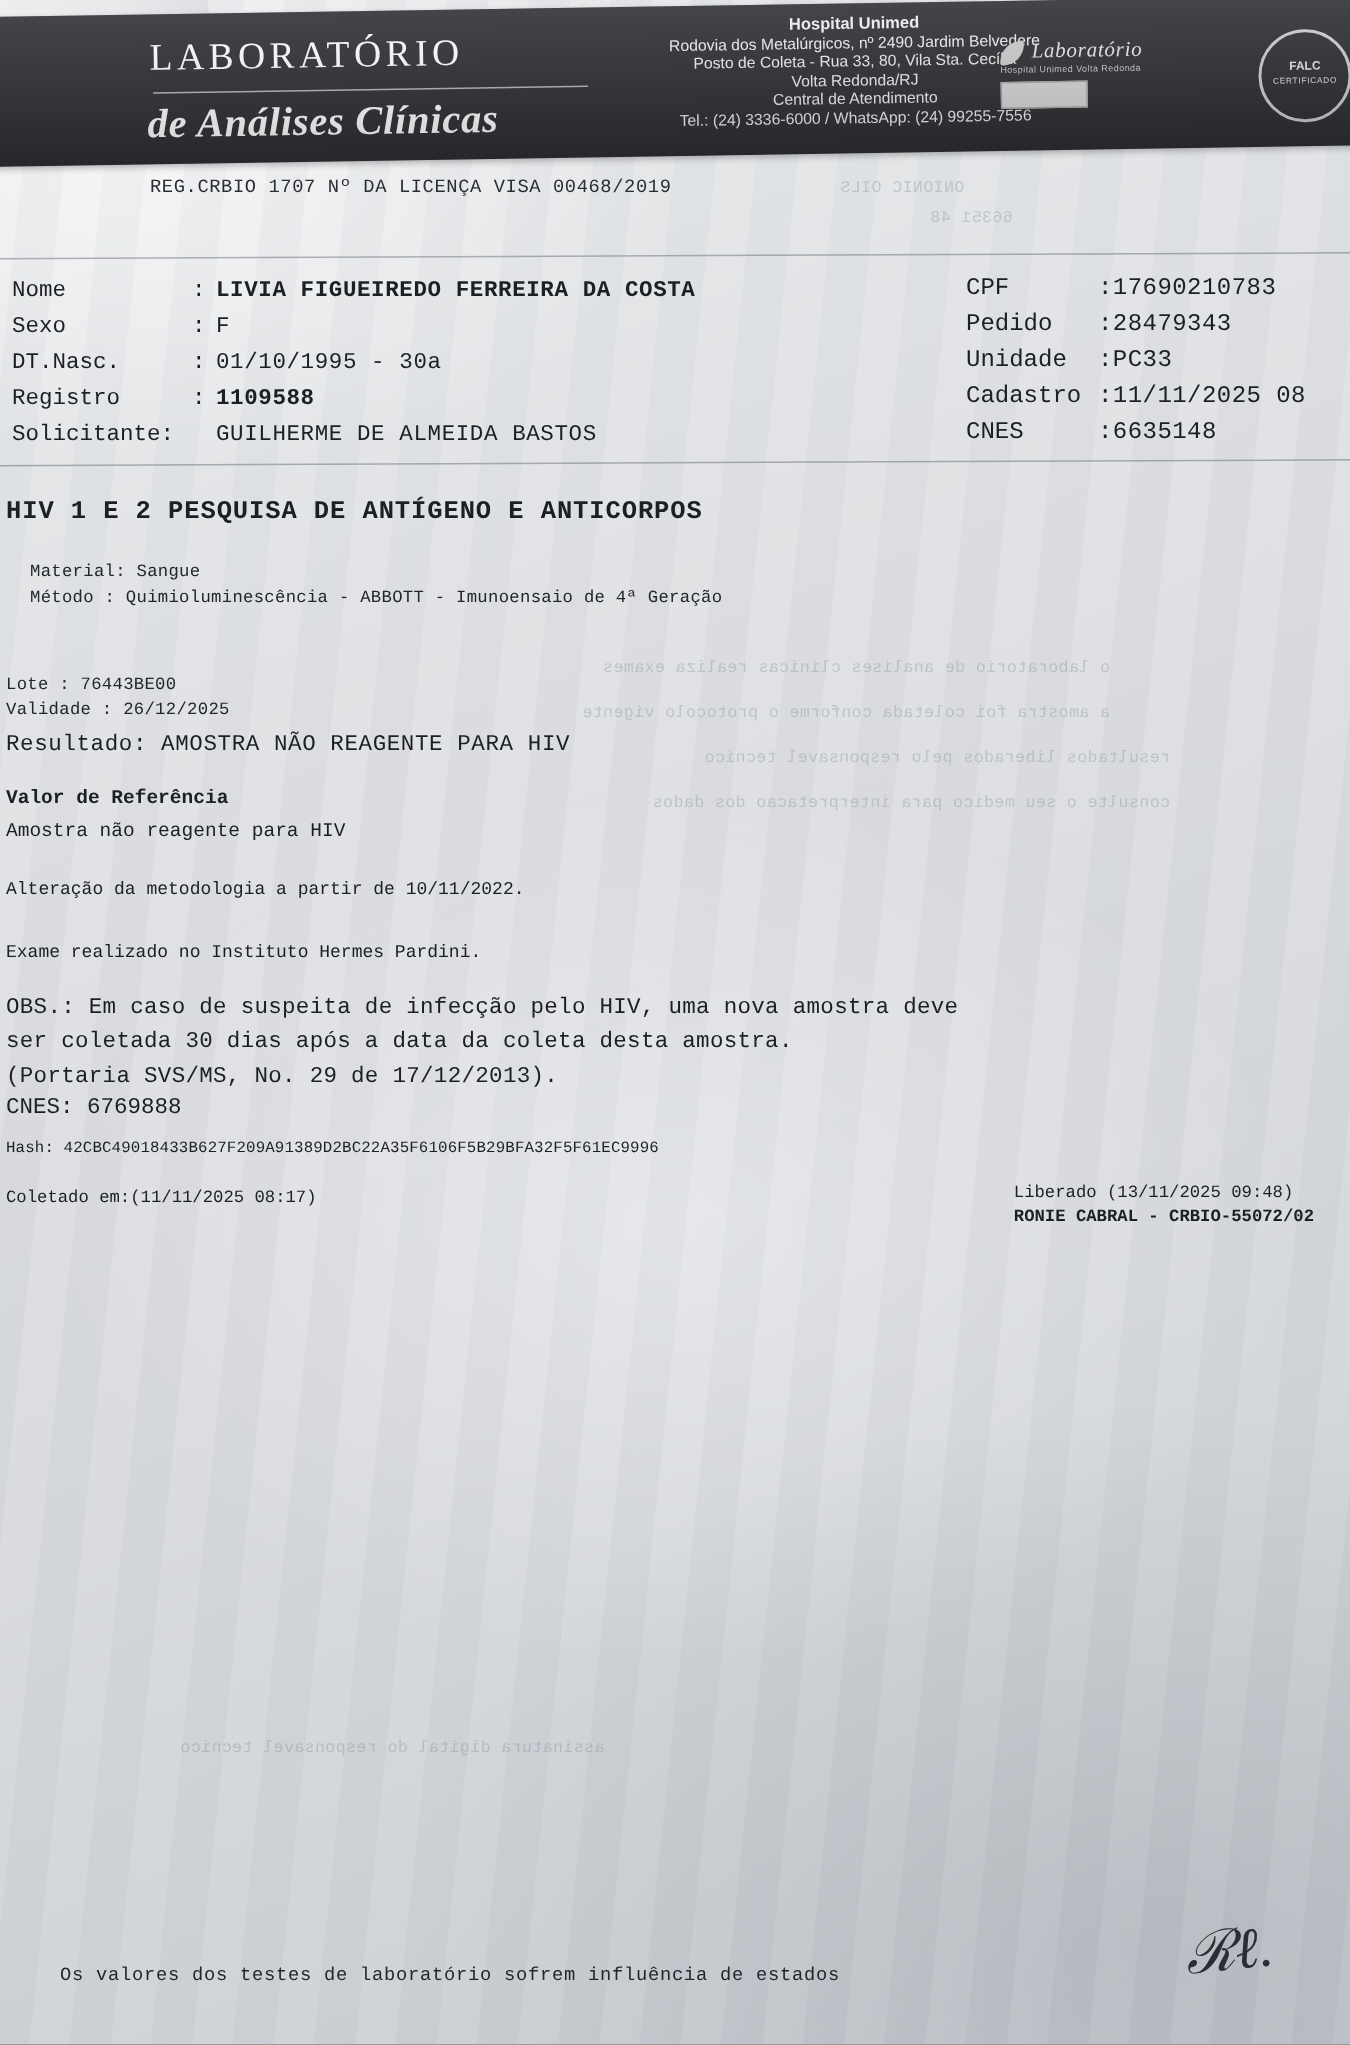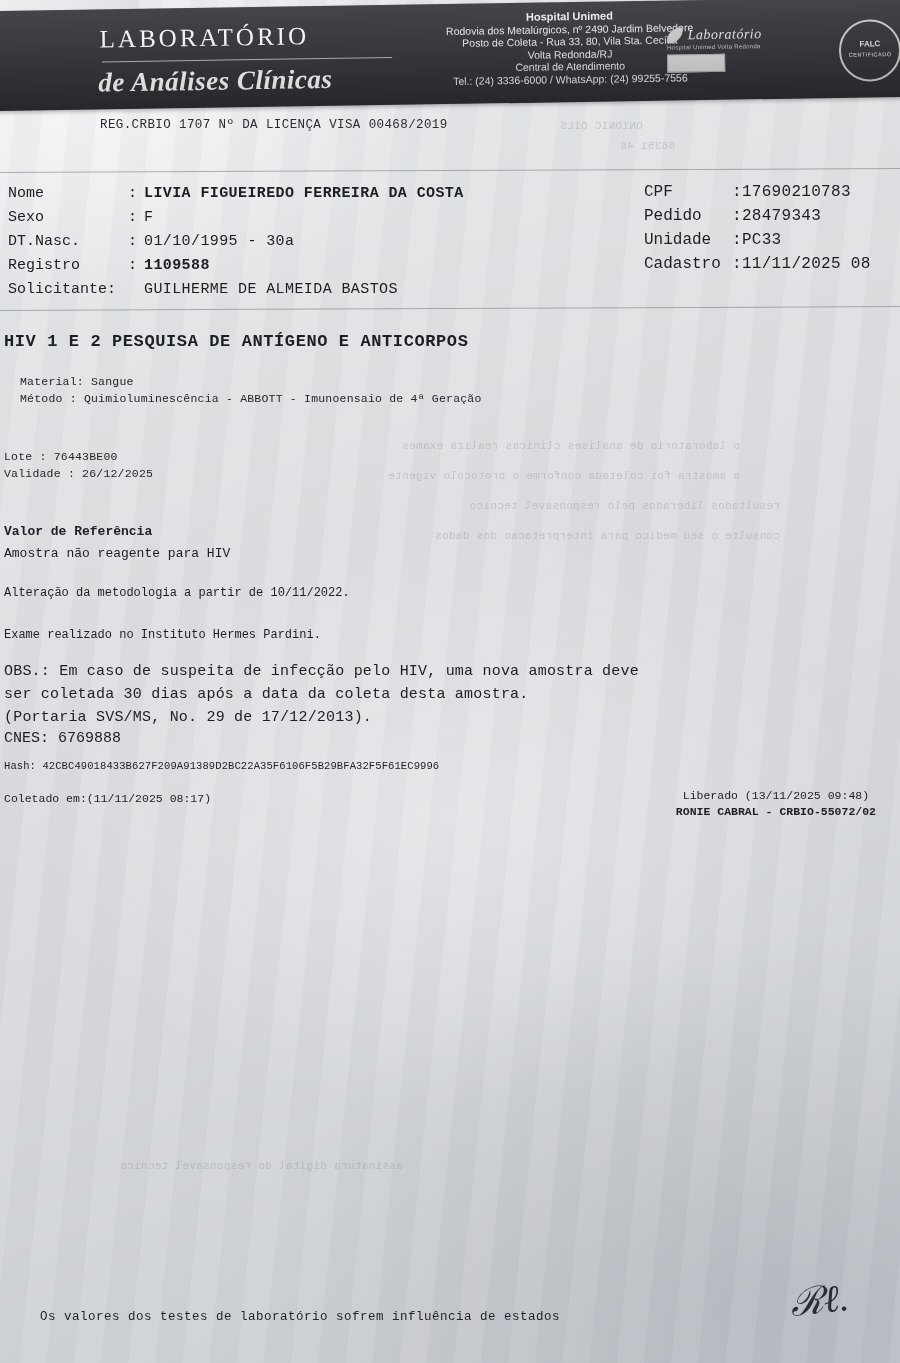--- a/index.html
+++ b/index.html
@@ -267,21 +267,21 @@
     letter-spacing: 0.1px;
   }
   .coletado {
     position: absolute;
     left: 4px; top: 792px;
     font-size: 11.5px;
   }
   .liberado {
     position: absolute;
     right: 24px; top: 788px;
-    text-align: center;
+    text-align: left;
     font-size: 11.5px;
     line-height: 16px;
   }
   .liberado .sig { font-weight: 700; }
   .footer-note {
     position: absolute;
     left: 40px; top: 1310px;
     font-size: 12.5px;
     letter-spacing: 0.5px;
     color: #23262b;
@@ -384,34 +384,38 @@
       </div>
       <div>
         <span class="lbl">Pedido</span><span class="valb">:28479343</span>
       </div>
       <div>
         <span class="lbl">Unidade</span><span class="val">:PC33</span>
       </div>
       <div>
         <span class="lbl">Cadastro</span><span class="val">:11/11/2025 08</span>
       </div>
+      <div>
+        <span class="lbl">CNES</span><span class="val">:6635148</span>
+      </div>
     </div>
 
     <div class="exam-title">HIV 1 E 2 PESQUISA DE ANTÍGENO E ANTICORPOS</div>
 
     <div class="small-block mat">
       <div>Material: Sangue</div>
       <div>Método  : Quimioluminescência - ABBOTT - Imunoensaio de 4ª Geração</div>
     </div>
 
     <div class="small-block lote">
       <div>Lote       : 76443BE00</div>
       <div>Validade   : 26/12/2025</div>
     </div>
 
+    <div class="result">Resultado: AMOSTRA NÃO REAGENTE PARA HIV</div>
 
     <div class="vr-title">Valor de Referência</div>
     <div class="vr-text">Amostra não reagente para HIV</div>
 
     <div class="alt-text">Alteração da metodologia a partir de 10/11/2022.</div>
     <div class="inst-text">Exame realizado no Instituto Hermes Pardini.</div>
 
     <div class="obs">
       <span class="l2">OBS.: Em caso de suspeita de infecção pelo HIV, uma nova amostra deve</span>
       <span class="l2">ser coletada 30 dias após a data da coleta desta amostra.</span>

